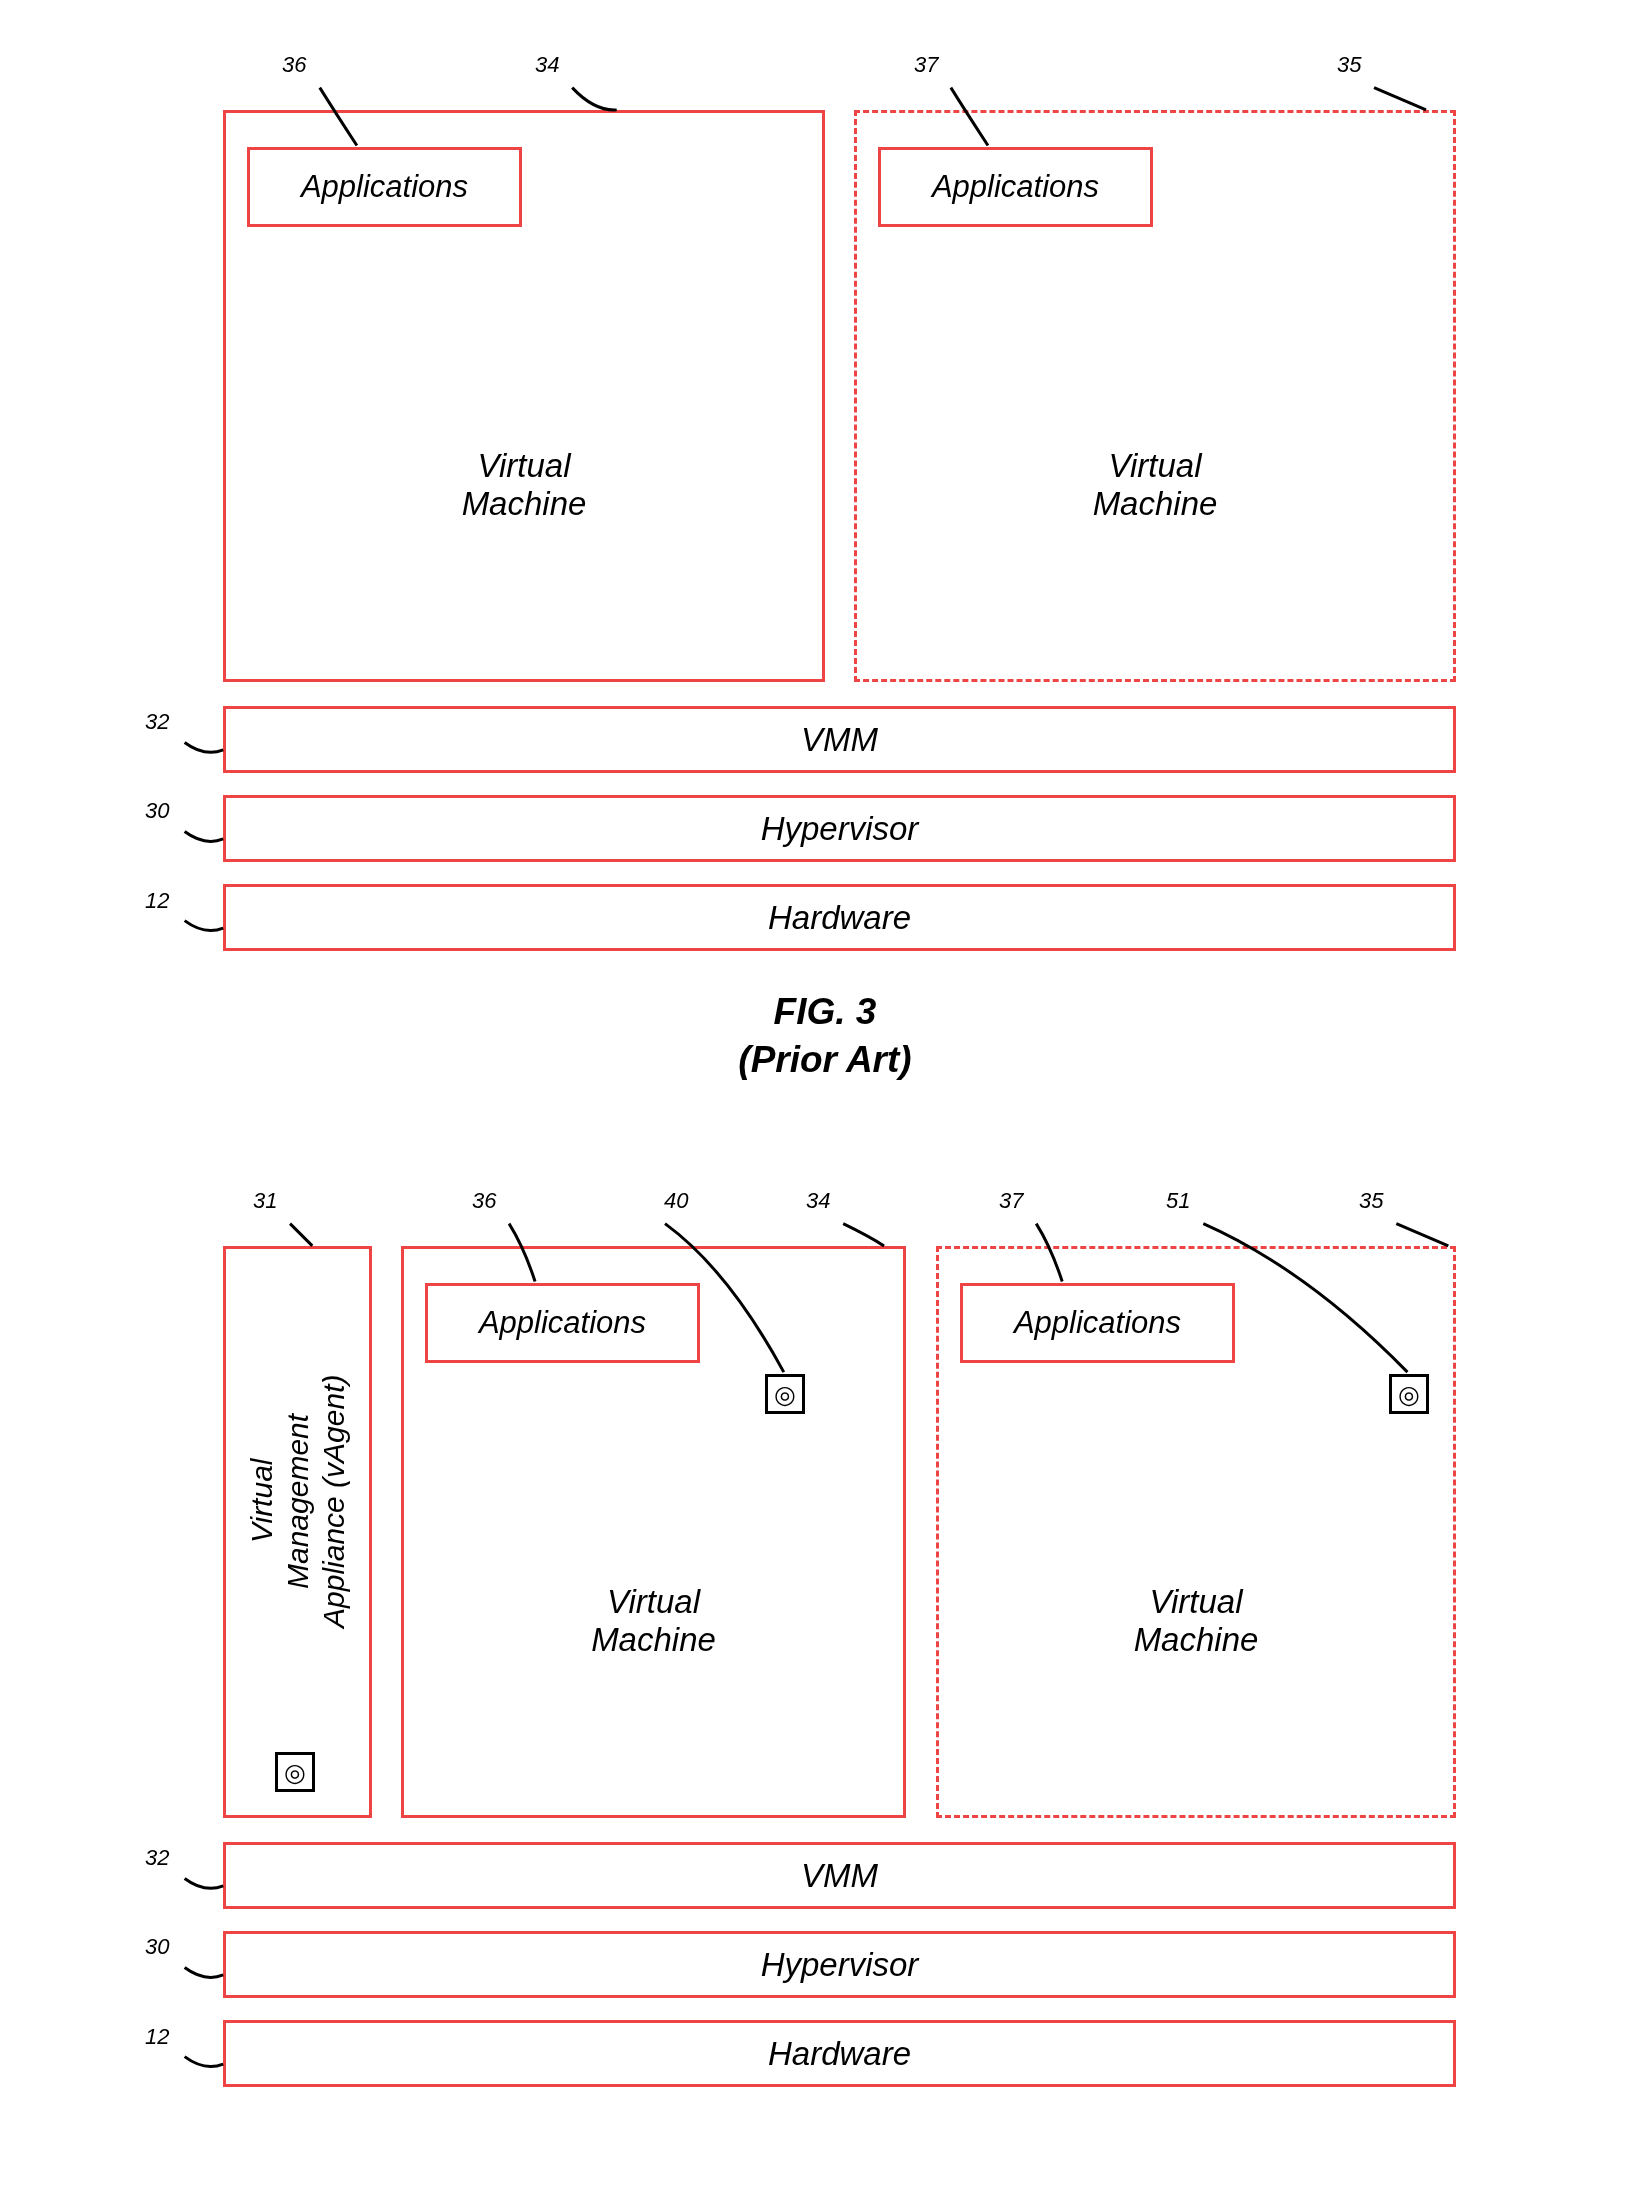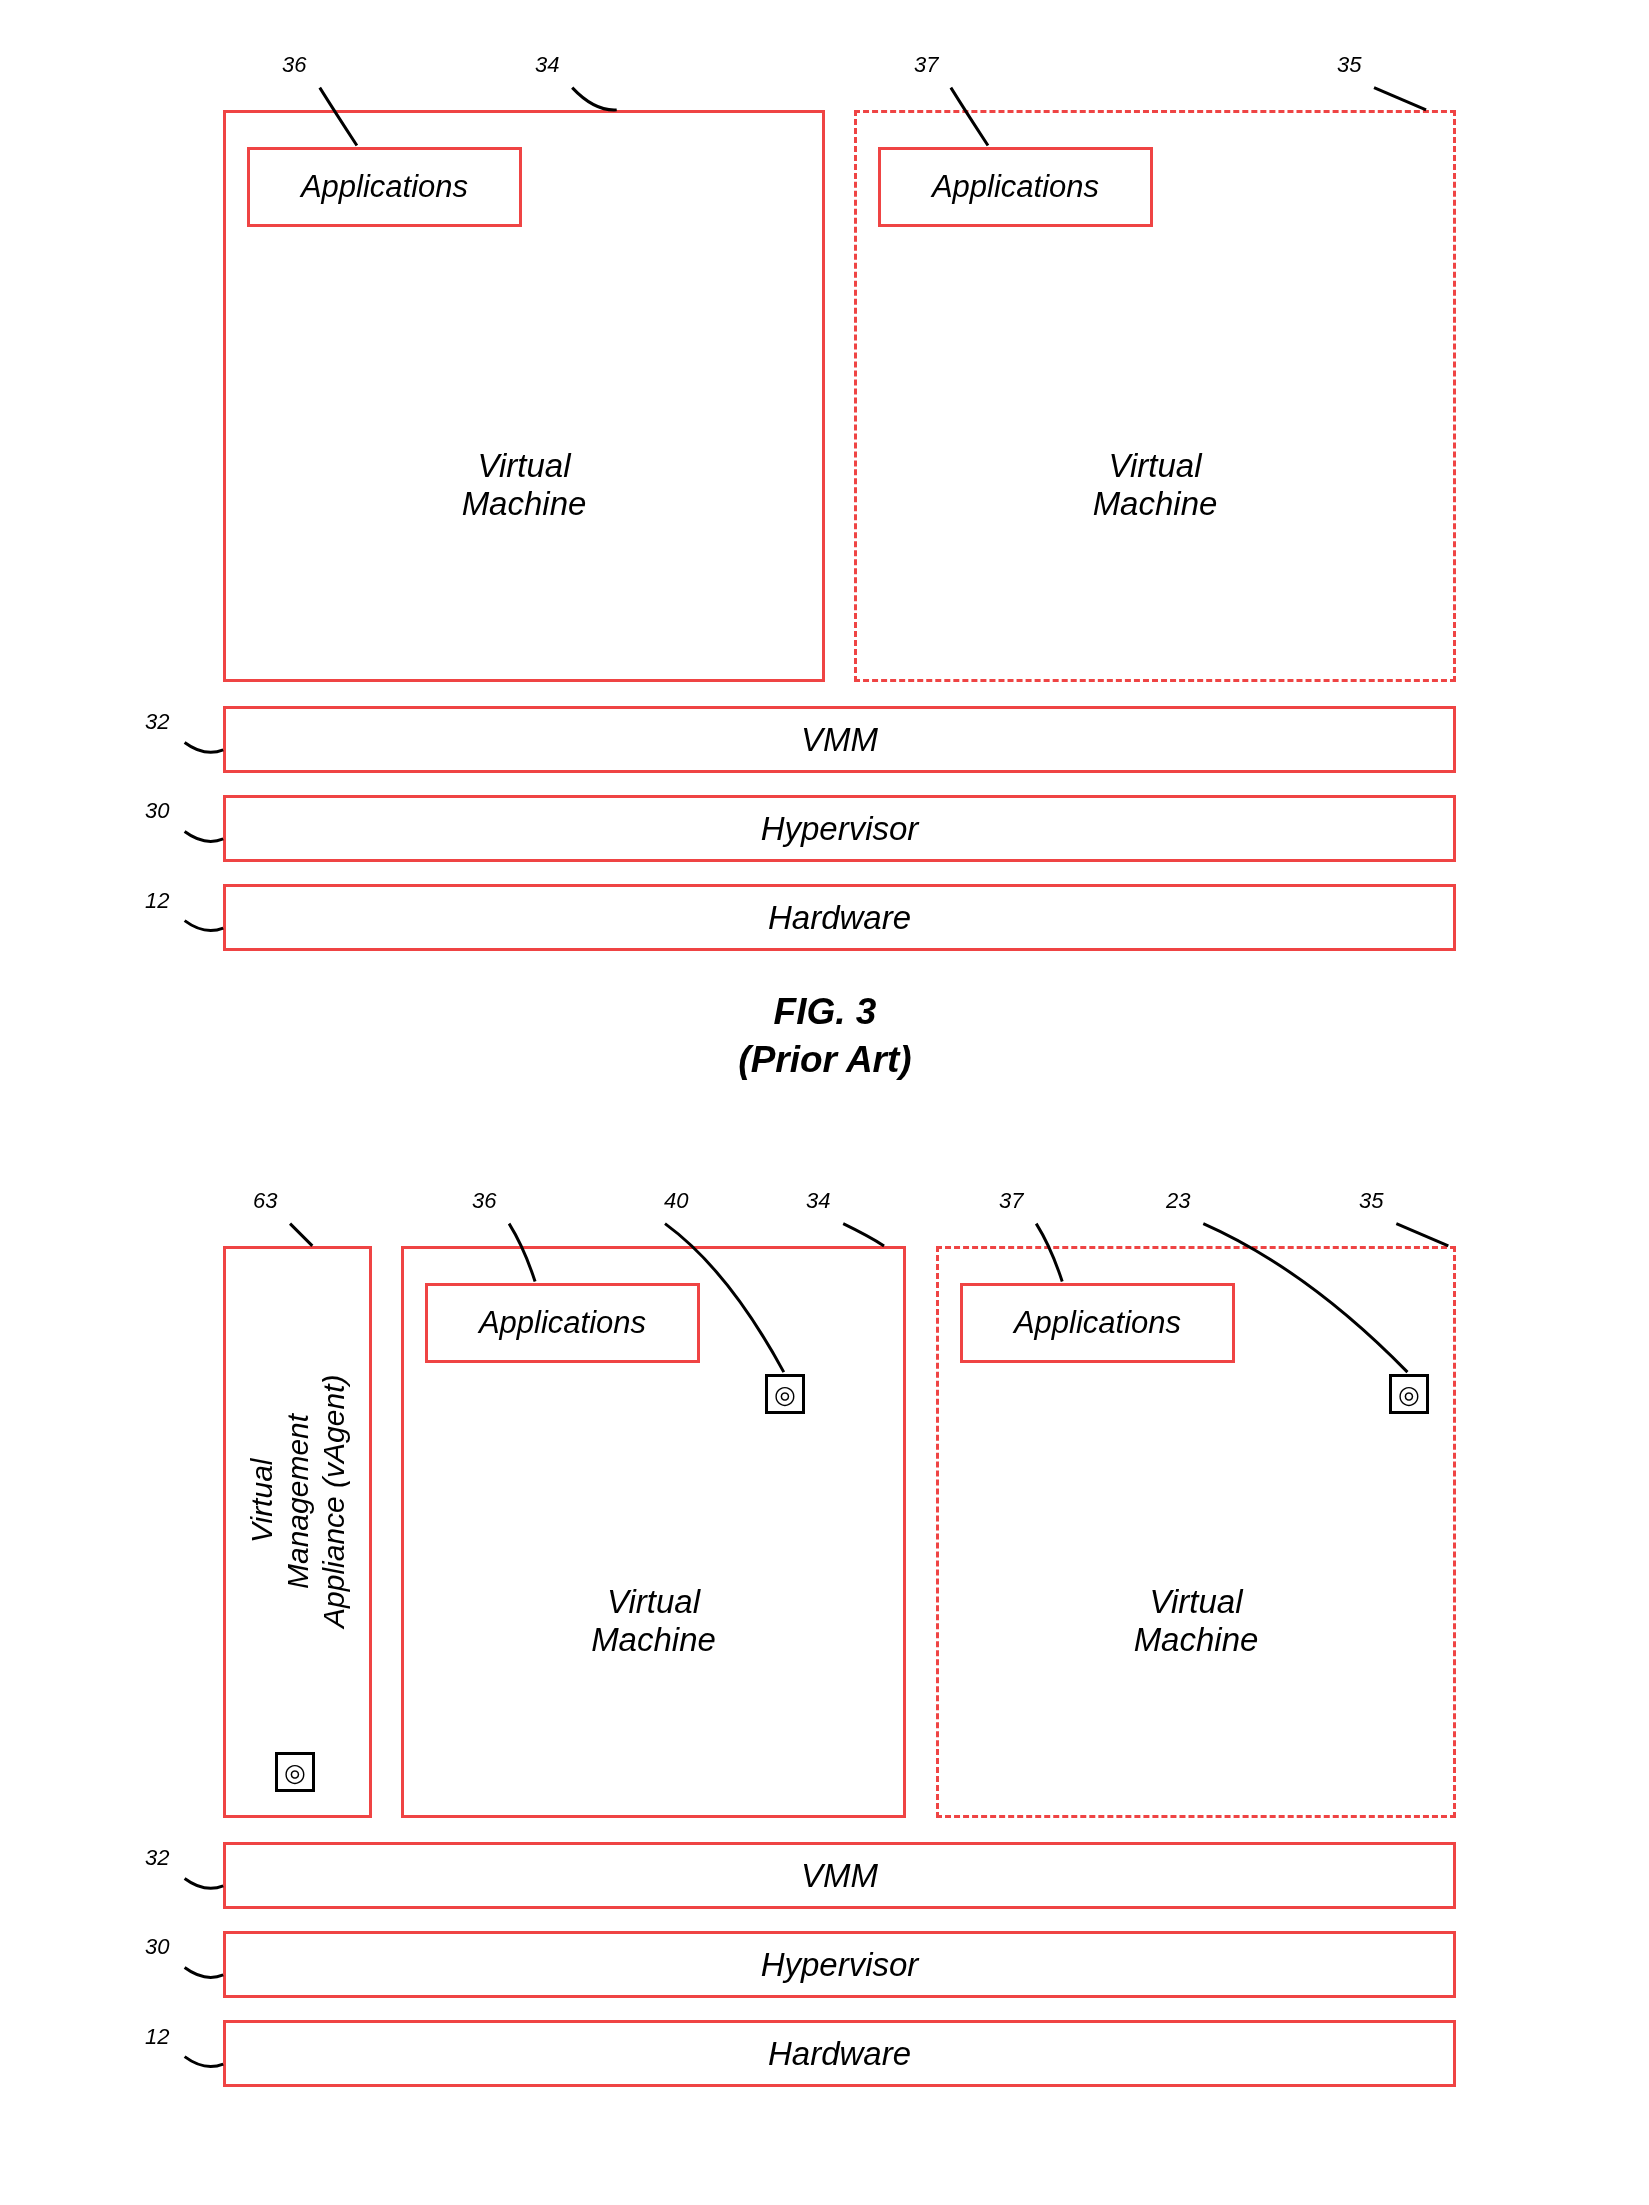--- a/index.html
+++ b/index.html
@@ -178,26 +178,26 @@
   </div>
 
   <div class="box" style="left:223px; top:795px; width:1233px; height:67px;">
     <span class="label-it big">Hypervisor</span>
   </div>
 
   <div class="box" style="left:223px; top:884px; width:1233px; height:67px;">
     <span class="label-it big">Hardware</span>
   </div>
 
-  <span class="refnum" style="left:253px; top:52px;">63</span>
+  <span class="refnum" style="left:253px; top:52px;">31</span>
   <span class="refnum" style="left:472px; top:52px;">36</span>
   <span class="refnum" style="left:664px; top:52px;">40</span>
   <span class="refnum" style="left:806px; top:52px;">34</span>
   <span class="refnum" style="left:999px; top:52px;">37</span>
-  <span class="refnum" style="left:1166px; top:52px;">23</span>
+  <span class="refnum" style="left:1166px; top:52px;">51</span>
   <span class="refnum" style="left:1359px; top:52px;">35</span>
   <span class="refnum" style="left:145px; top:709px;">32</span>
   <span class="refnum" style="left:145px; top:798px;">30</span>
   <span class="refnum" style="left:145px; top:888px;">12</span>
 
   <svg class="leader" style="left:0;top:0;" width="1650" height="1084" viewBox="0 0 2221 1460">
       <path d="M390 118 Q410 138 420 148" fill="none" stroke="#000" stroke-width="4"></path>
     </svg>
   <svg class="leader" style="left:0;top:0;" width="1650" height="1084" viewBox="0 0 2221 1460">
       <path d="M685 118 Q705 150 720 196" fill="none" stroke="#000" stroke-width="4"></path>

